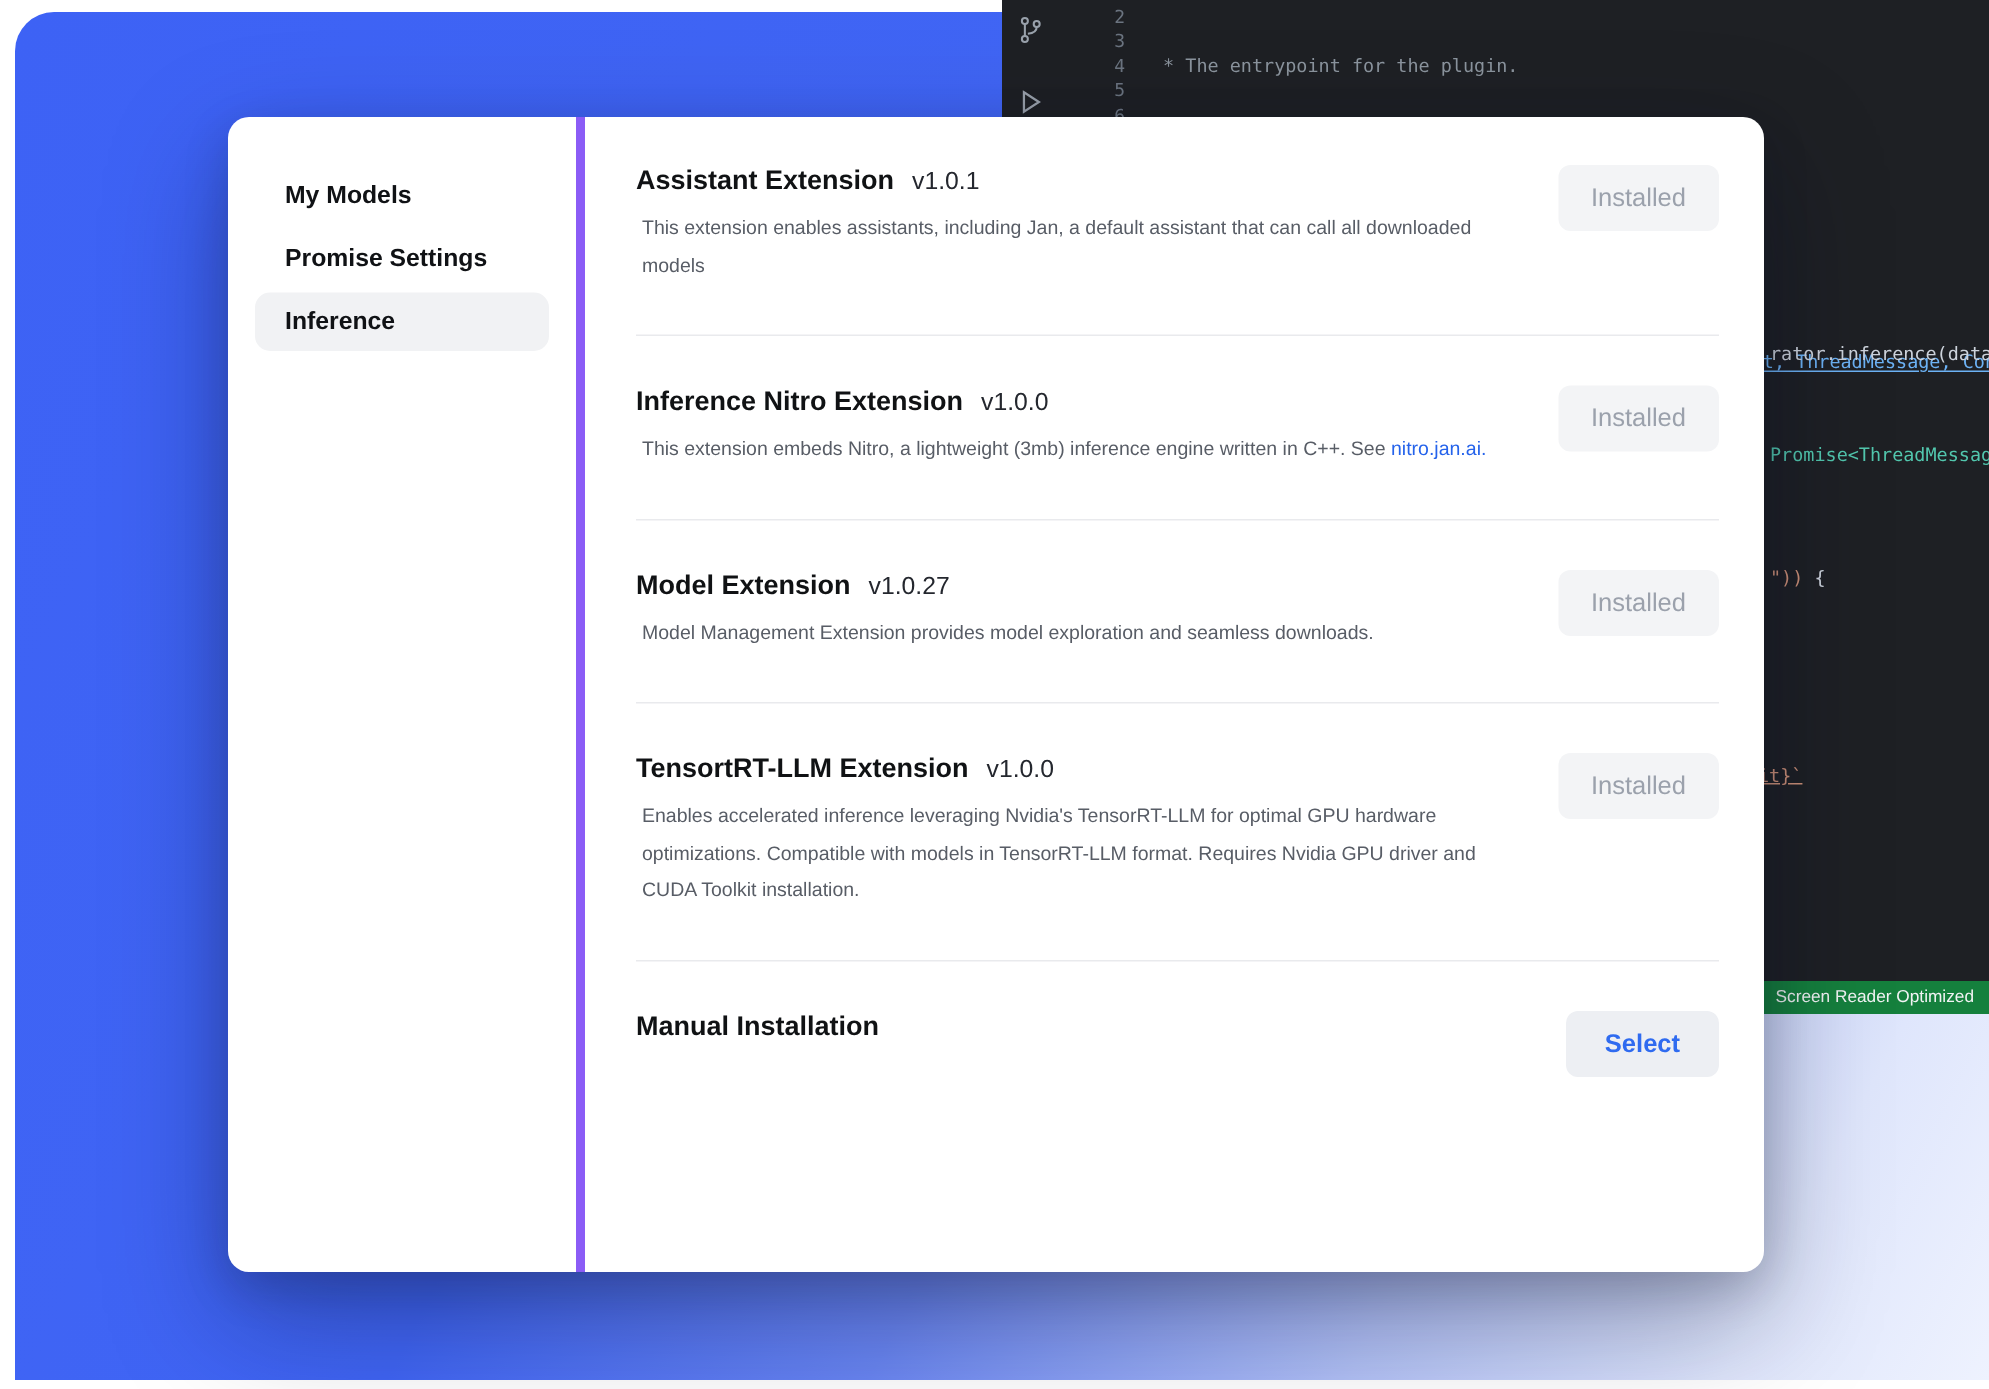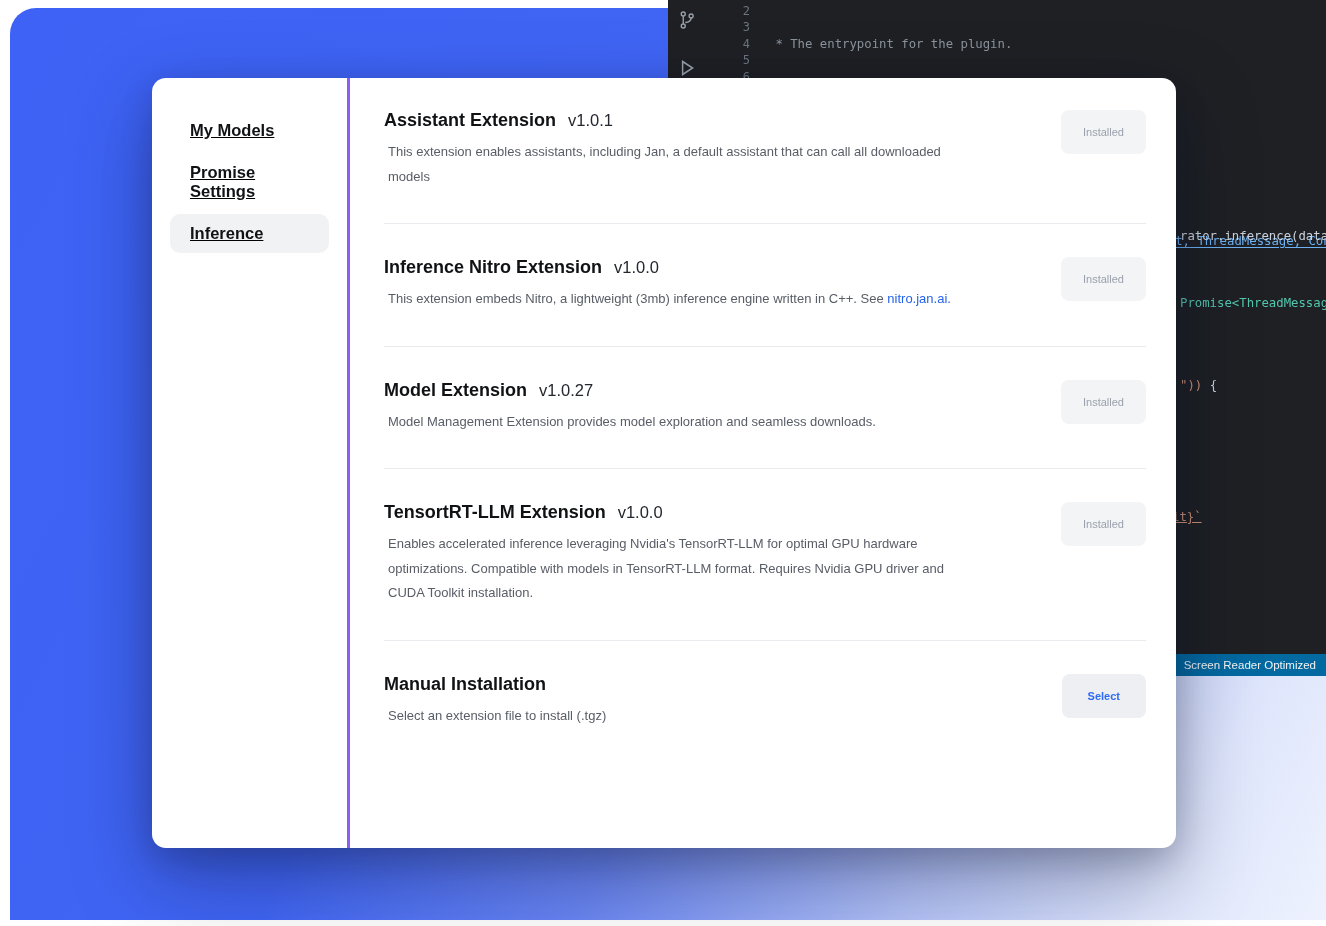--- a/index.html
+++ b/index.html
@@ -49,30 +49,30 @@
   .frag-4 { left: 504px; top: 510px; color: #ce9178; text-decoration: underline; }
 
   .statusbar {
     position: absolute; left: 0; bottom: 0; width: 100%; height: 22px;
     background: #15171b; display: flex; align-items: center; justify-content: flex-end;
     font-family: "Liberation Sans", sans-serif; font-size: 11.5px; color: #cdd3da;
   }
   .statusbar .go-frag { margin-right: 12px; }
   .sr-badge {
     height: 100%; display: flex; align-items: center; padding: 0 10px;
-    background: #0369a1; color: #f2f3f4; white-space: nowrap;
+    background: #15803d; color: #f2f3f4; white-space: nowrap;
   }
 
   
   .card {
     position: absolute; left: 152px; top: 78px; width: 1024px; height: 770px;
     background: #ffffff; border-radius: 14px; display: flex; overflow: hidden;
     box-shadow: 0 30px 80px rgba(10,15,40,.35), 0 10px 30px rgba(10,15,40,.18);
   }
-  .sidebar { width: 198px; flex: none; border-right: 3px solid #8b5cf6; padding-top: 30px; text-decoration: underline; }
+  .sidebar { width: 238px; flex: none; border-right: 6px solid #8b5cf6; padding-top: 30px; }
   .nav-item {
     margin: 3px 18px; padding: 10px 20px; border-radius: 10px;
     font-size: 16.5px; font-weight: 700; color: #101215; cursor: pointer;
   }
   .nav-item.active { background: #f1f2f4; }
 
   .content { flex: 1; padding: 32px 30px 20px 34px; }
   .ext-row {
     display: flex; justify-content: space-between; align-items: flex-start;
     padding: 33px 0 34px;
@@ -80,21 +80,21 @@
   .ext-row:first-child { padding-top: 0; }
   .ext-row + .ext-row { border-top: 1px solid #e9eaed; }
   .ext-info { max-width: 578px; }
   .ext-title { font-size: 18px; font-weight: 700; color: #101214; display: inline; }
   .ext-version { font-size: 16.5px; font-weight: 400; color: #24272e; margin-left: 12px; }
   .ext-desc { margin: 9px 0 0 4px; font-size: 13px; line-height: 24.5px; color: #585d66; }
   .ext-link { color: #2563eb; text-decoration: none; cursor: pointer; }
 
   .btn {
     border: none; border-radius: 8px; height: 44px; padding: 0 22px;
-    font-family: inherit; font-size: 11px; cursor: pointer; flex: none;
+    font-family: inherit; font-size: 17px; cursor: pointer; flex: none;
   }
   .btn-installed { background: #f3f4f6; color: #9ba1ac; font-weight: 400; }
   .btn-select { background: #edeff3; color: #2f6bf0; font-weight: 700; padding: 0 26px; }
 </style>
 </head>
 <body>
 
 <div class="stage">
 
   <div class="bg-panel"></div>
@@ -179,21 +179,20 @@
         <div class="ext-info">
           <h3 class="ext-title">TensortRT-LLM Extension</h3><span class="ext-version">v1.0.0</span>
           <p class="ext-desc">Enables accelerated inference leveraging Nvidia's TensorRT-LLM for optimal GPU hardware optimizations. Compatible with models in TensorRT-LLM format. Requires Nvidia GPU driver and CUDA Toolkit installation.</p>
         </div>
         <button class="btn btn-installed">Installed</button>
       </div>
 
       <div class="ext-row">
         <div class="ext-info">
           <h3 class="ext-title">Manual Installation</h3>
-          <p class="ext-desc">Select an extension file to install (.tgz)</p>
         </div>
         <button class="btn btn-select">Select</button>
       </div>
 
     </main>
   </div>
 
 </div>
 
 </body></html>

